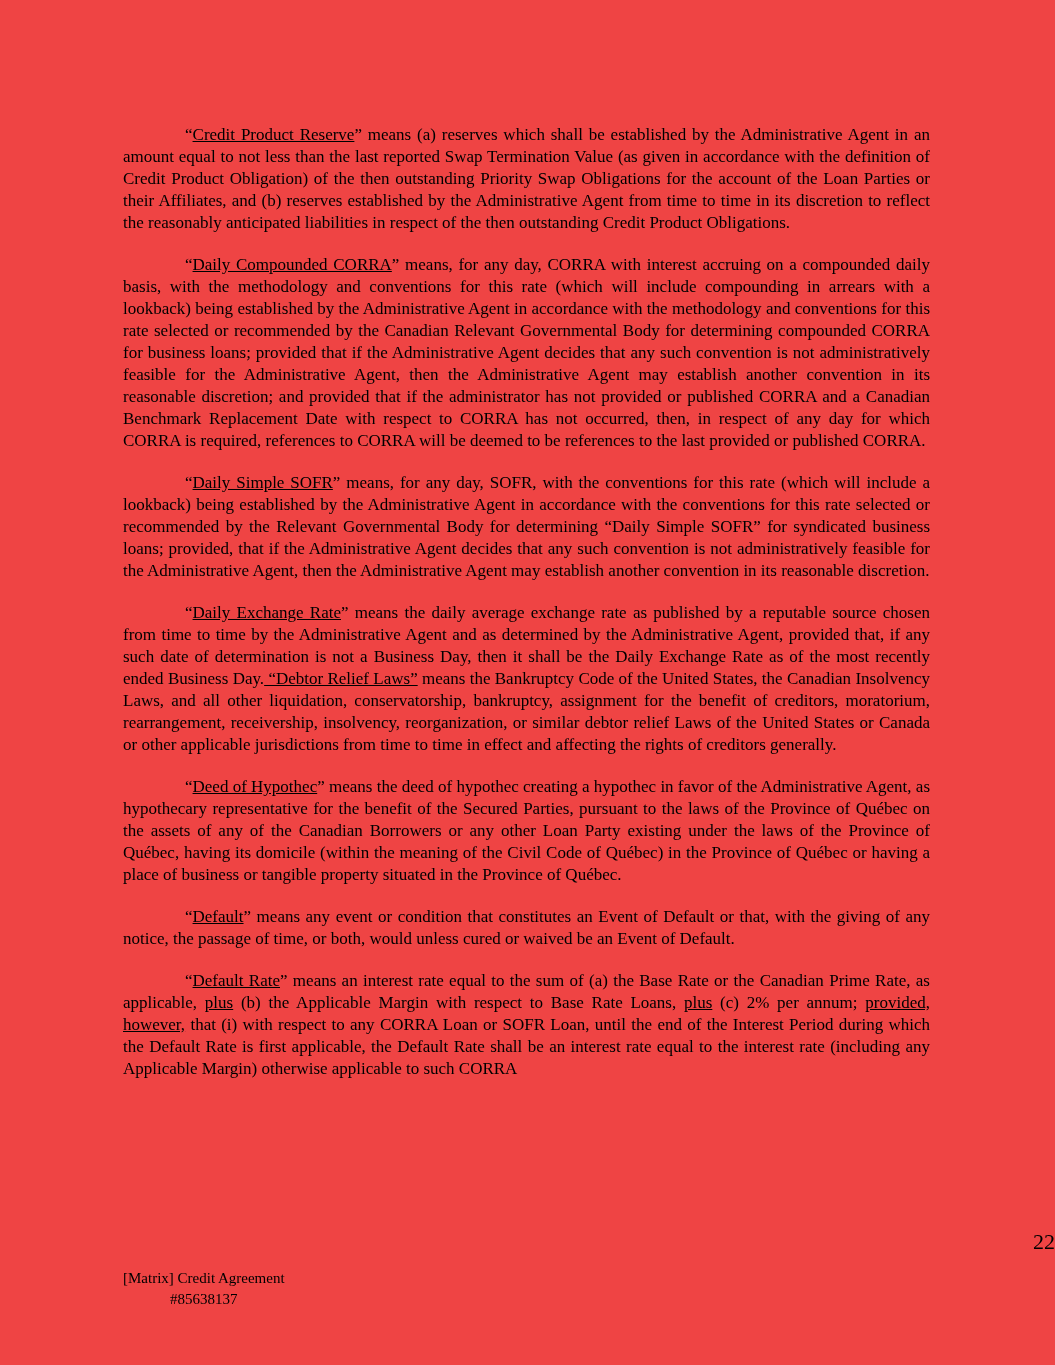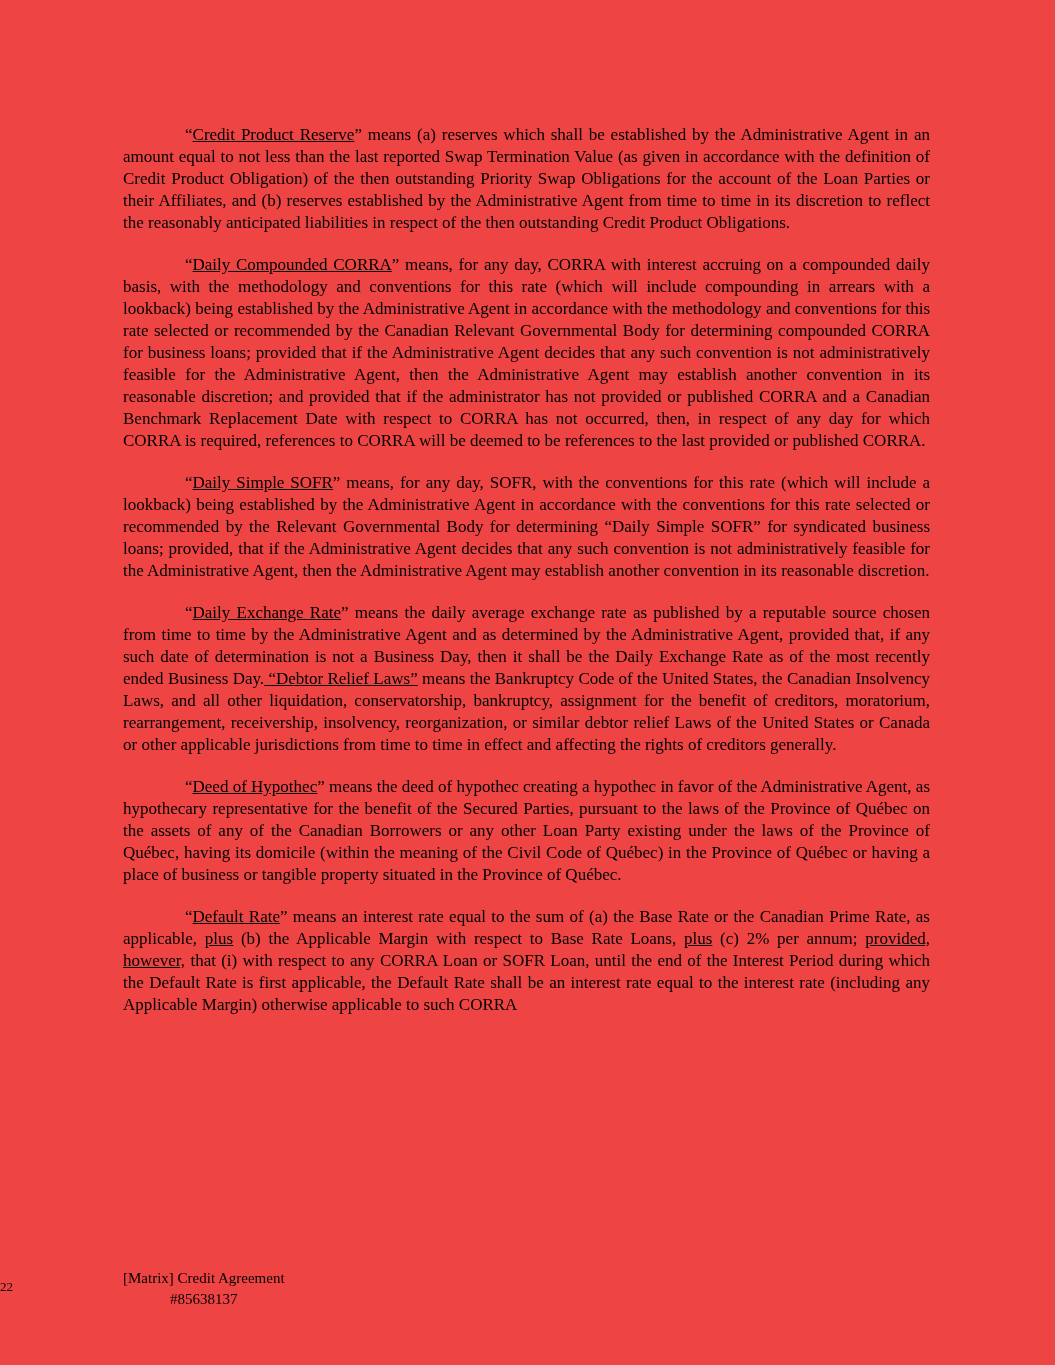--- a/index.html
+++ b/index.html
@@ -28,25 +28,25 @@
   }
   .para {
     margin: 0 0 20px 0;
     text-indent: 62px;
   }
   .para span.u {
     text-decoration: underline;
   }
   .page-number {
     position: absolute;
-    top: 1276px;
+    top: 1231px;
     left: 0;
     width: 100%;
-    text-align: left;
-    font-size: 13px;
+    text-align: right;
+    font-size: 22px;
     line-height: 22px;
   }
   .footer {
     position: absolute;
     left: 123px;
     top: 1268px;
     font-size: 15px;
     line-height: 21px;
     text-align: center;
   }
@@ -54,20 +54,21 @@
 </head>
 <body>
 
 <div class="page">
   <div class="content">
       <p class="para"><span>“</span><span class="u">Credit Product Reserve</span><span>” means (a) reserves which shall be established by the Administrative Agent in an amount equal to not less than the last reported Swap Termination Value (as given in accordance with the definition of Credit Product Obligation) of the then outstanding Priority Swap Obligations for the account of the Loan Parties or their Affiliates, and (b) reserves established by the Administrative Agent from time to time in its discretion to reflect the reasonably anticipated liabilities in respect of the then outstanding Credit Product Obligations.</span></p>
       <p class="para"><span>“</span><span class="u">Daily Compounded CORRA</span><span>” means, for any day, CORRA with interest accruing on a compounded daily basis, with the methodology and conventions for this rate (which will include compounding in arrears with a lookback) being established by the Administrative Agent in accordance with the methodology and conventions for this rate selected or recommended by the Canadian Relevant Governmental Body for determining compounded CORRA for business loans; provided that if the Administrative Agent decides that any such convention is not administratively feasible for the Administrative Agent, then the Administrative Agent may establish another convention in its reasonable discretion; and provided that if the administrator has not provided or published CORRA and a Canadian Benchmark Replacement Date with respect to CORRA has not occurred, then, in respect of any day for which CORRA is required, references to CORRA will be deemed to be references to the last provided or published CORRA.</span></p>
       <p class="para"><span>“</span><span class="u">Daily Simple SOFR</span><span>” means, for any day, SOFR, with the conventions for this rate (which will include a lookback) being established by the Administrative Agent in accordance with the conventions for this rate selected or recommended by the Relevant Governmental Body for determining “Daily Simple SOFR” for syndicated business loans; provided, that if the Administrative Agent decides that any such convention is not administratively feasible for the Administrative Agent, then the Administrative Agent may establish another convention in its reasonable discretion.</span></p>
       <p class="para"><span>“</span><span class="u">Daily Exchange Rate</span><span>” means the daily average exchange rate as published by a reputable source chosen from time to time by the Administrative Agent and as determined by the Administrative Agent, provided that, if any such date of determination is not a Business Day, then it shall be the Daily Exchange Rate as of the most recently ended Business Day.</span><span class="u"> “Debtor Relief Laws”</span><span> means the Bankruptcy Code of the United States, the Canadian Insolvency Laws, and all other liquidation, conservatorship, bankruptcy, assignment for the benefit of creditors, moratorium, rearrangement, receivership, insolvency, reorganization, or similar debtor relief Laws of the United States or Canada or other applicable jurisdictions from time to time in effect and affecting the rights of creditors generally.</span></p>
       <p class="para"><span>“</span><span class="u">Deed of Hypothec</span><span>” means the deed of hypothec creating a hypothec in favor of the Administrative Agent, as hypothecary representative for the benefit of the Secured Parties, pursuant to the laws of the Province of Québec on the assets of any of the Canadian Borrowers or any other Loan Party existing under the laws of the Province of Québec, having its domicile (within the meaning of the Civil Code of Québec) in the Province of Québec or having a place of business or tangible property situated in the Province of Québec.</span></p>
+      <p class="para"><span>“</span><span class="u">Default</span><span>” means any event or condition that constitutes an Event of Default or that, with the giving of any notice, the passage of time, or both, would unless cured or waived be an Event of Default.</span></p>
       <p class="para"><span>“</span><span class="u">Default Rate</span><span>” means an interest rate equal to the sum of (a) the Base Rate or the Canadian Prime Rate, as applicable, </span><span class="u">plus</span><span> (b) the Applicable Margin with respect to Base Rate Loans, </span><span class="u">plus</span><span> (c) 2% per annum; </span><span class="u">provided,</span><span> </span><span class="u">however,</span><span> that (i) with respect to any CORRA Loan or SOFR Loan, until the end of the Interest Period during which the Default Rate is first applicable, the Default Rate shall be an interest rate equal to the interest rate (including any Applicable Margin) otherwise applicable to such CORRA</span></p>
     </div>
   <div class="page-number">22</div>
   <div class="footer">
     <div>[Matrix] Credit Agreement</div>
     <div>#85638137</div>
   </div>
 </div>
 
 </body></html>

